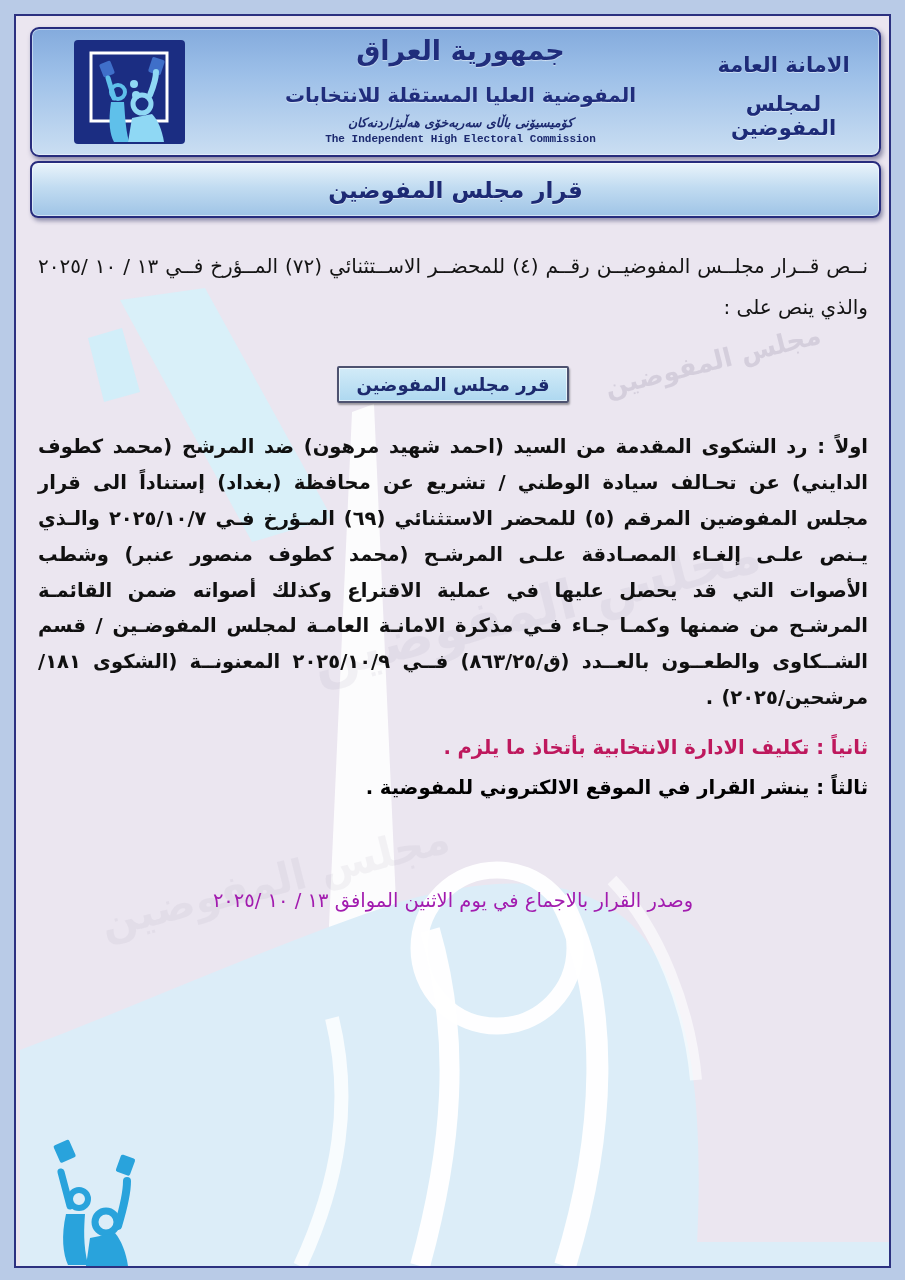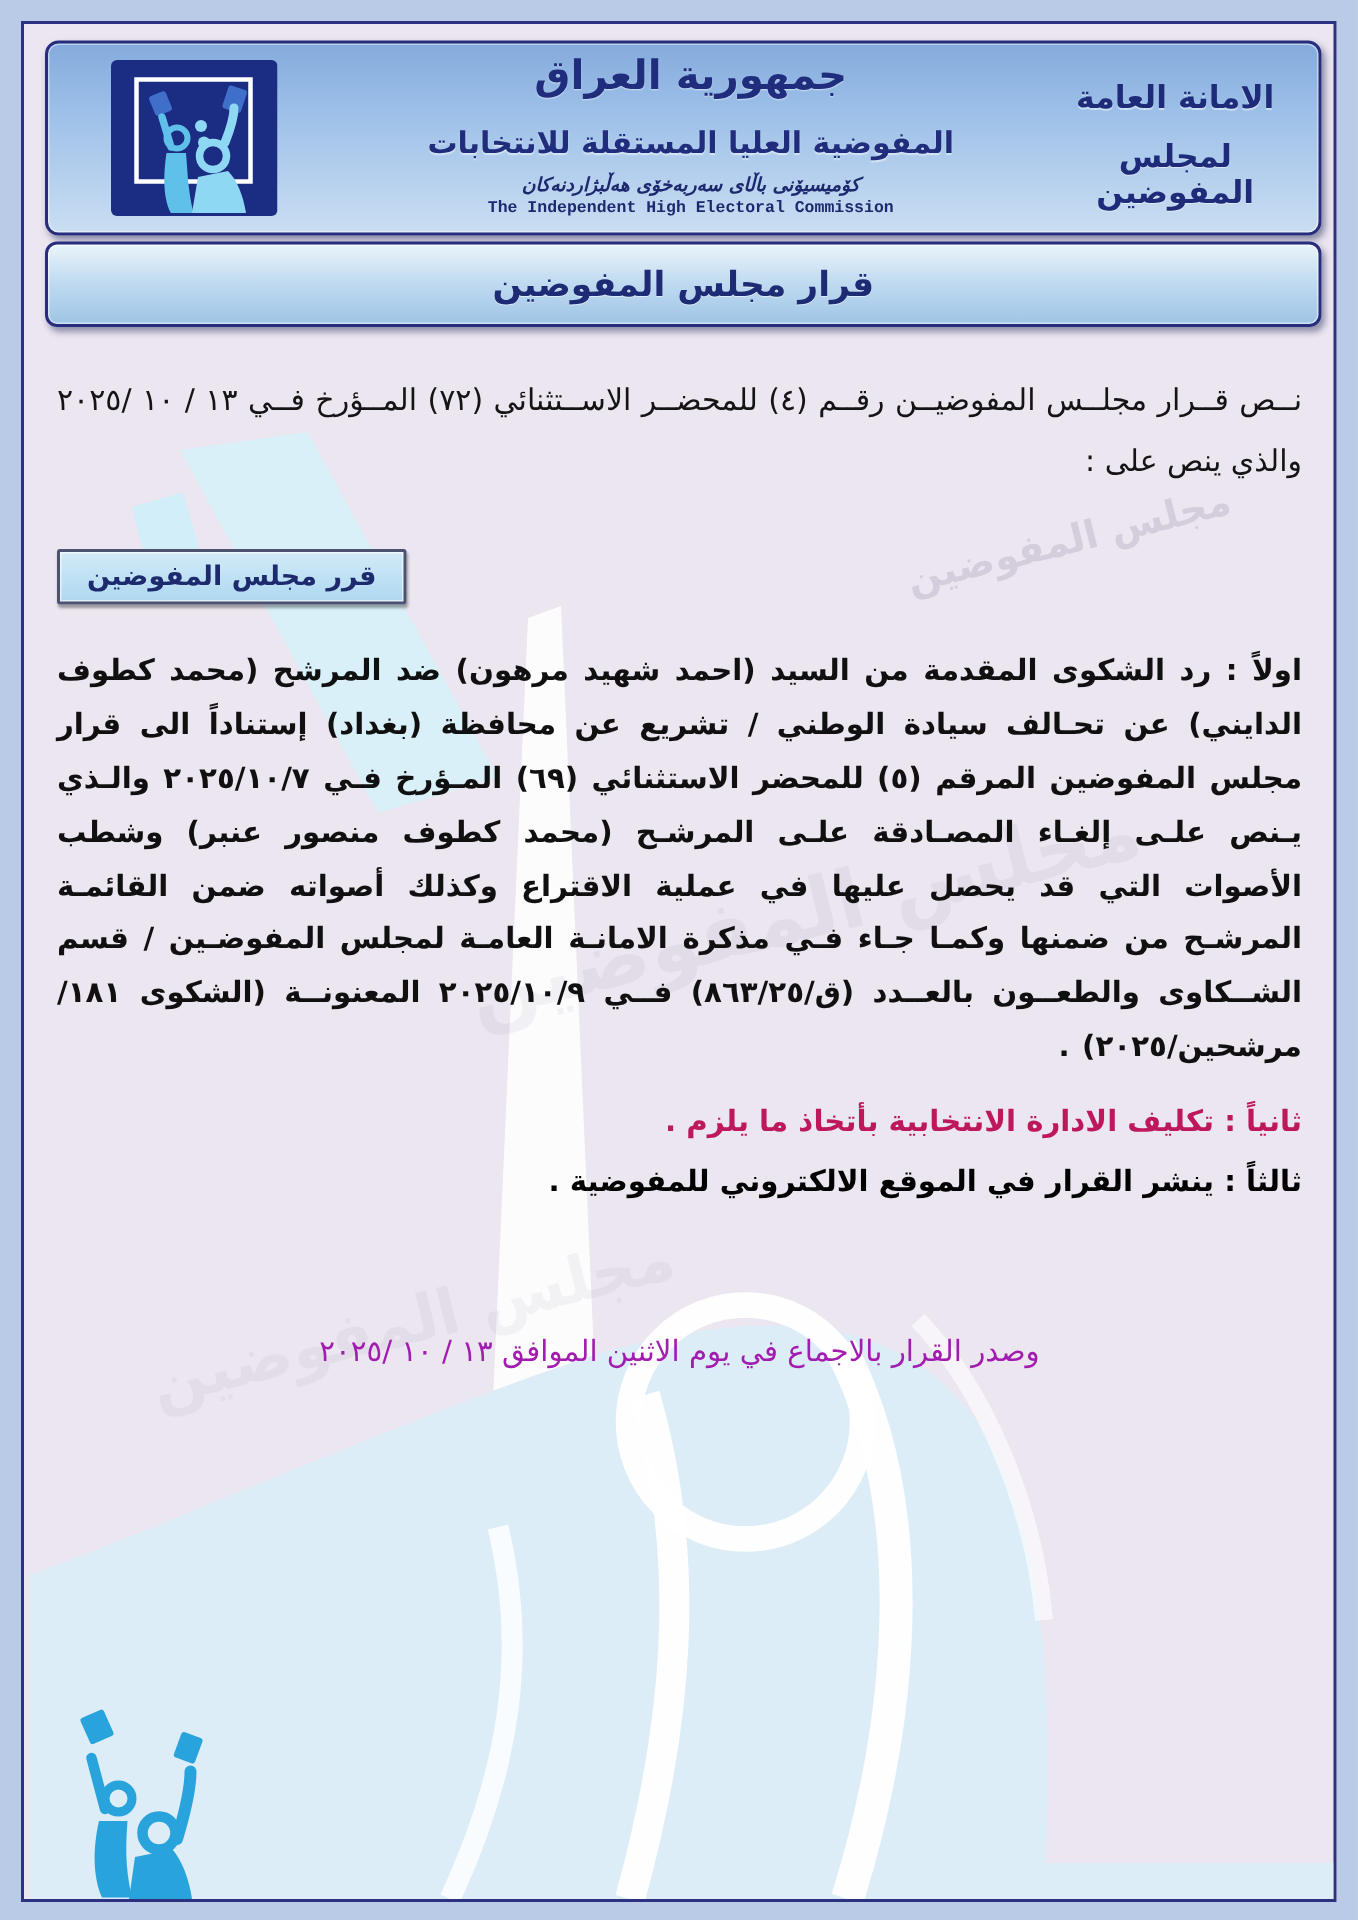--- a/index.html
+++ b/index.html
@@ -30,21 +30,21 @@
     background:linear-gradient(180deg,#eaf4fb 0%,#c2dcf1 45%,#9fc4e6 100%);
     box-shadow:2px 3px 4px rgba(35,40,90,.45), inset 0 0 0 1px rgba(255,255,255,.5);
     display:flex;align-items:center;justify-content:center;}
   .title-bar .t{font-size:23px;font-weight:bold;color:#1d2a74;text-shadow:0 1px 0 rgba(255,255,255,.5);}
 
   .content{position:absolute;left:38px;top:228px;width:830px;direction:rtl;text-align:justify;color:#141414;}
   .content p{margin:0;}
   .p-intro{font-size:20px;line-height:2.05;margin-top:18px !important;}
   .p-disc{font-size:19.5px;line-height:1.9;margin-top:30px !important;}
   .p-disc .b{font-weight:bold;}
-  .badge-row{margin-top:38px;display:flex;justify-content:flex-end;}
+  .badge-row{margin-top:38px;display:flex;justify-content:center;}
   .badge{background:linear-gradient(180deg,#d2ebf8 0%,#aed8f0 100%);
     border:2px solid #4d5270;border-radius:2px;box-shadow:1px 2px 2px rgba(0,0,0,.35), inset 0 0 0 1px rgba(255,255,255,.6);
     padding:6px 18px;font-size:18px;font-weight:bold;color:#1d2a6e;}
   .p-first{font-size:19.5px;font-weight:bold;line-height:1.84;margin-top:26px !important;word-spacing:1.5px;color:#101010;}
   .p-second{font-size:19.5px;font-weight:bold;line-height:1.8;margin-top:14px !important;color:#be185d;}
   .p-third{font-size:19.5px;font-weight:bold;line-height:1.8;margin-top:5px !important;color:#000000;}
   .p-close{font-size:19.5px;font-weight:normal;margin-top:84px !important;text-align:center;color:#a21caf;}
   .foot-logo{position:absolute;left:26px;top:1136px;}
 </style>
 </head>

